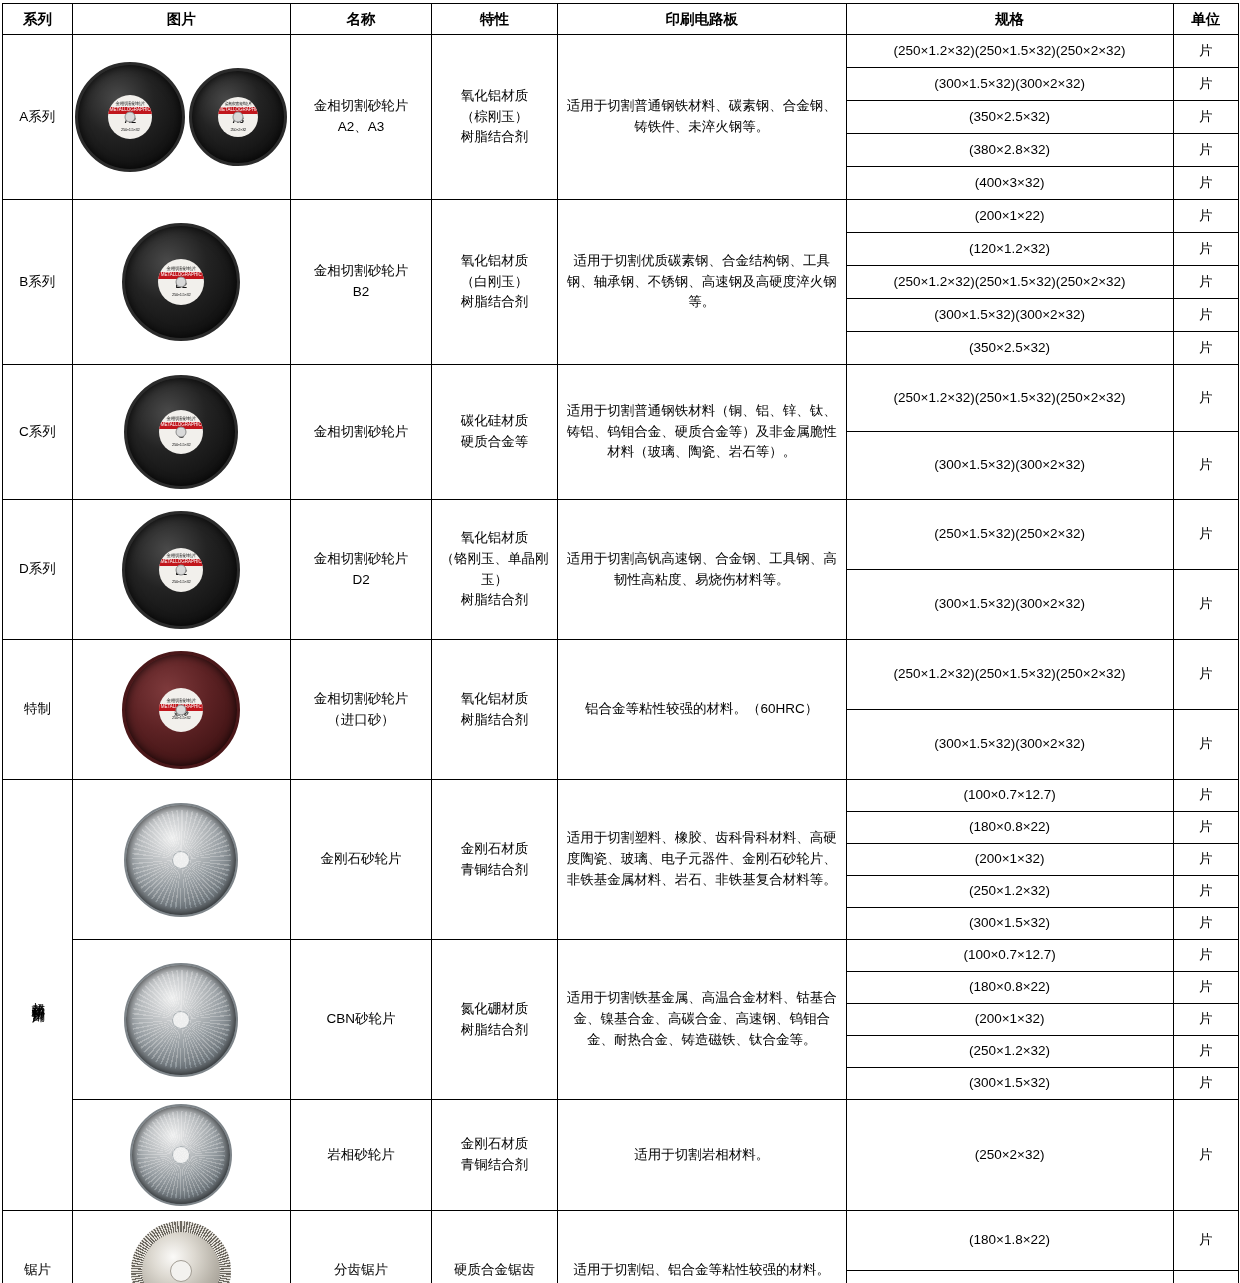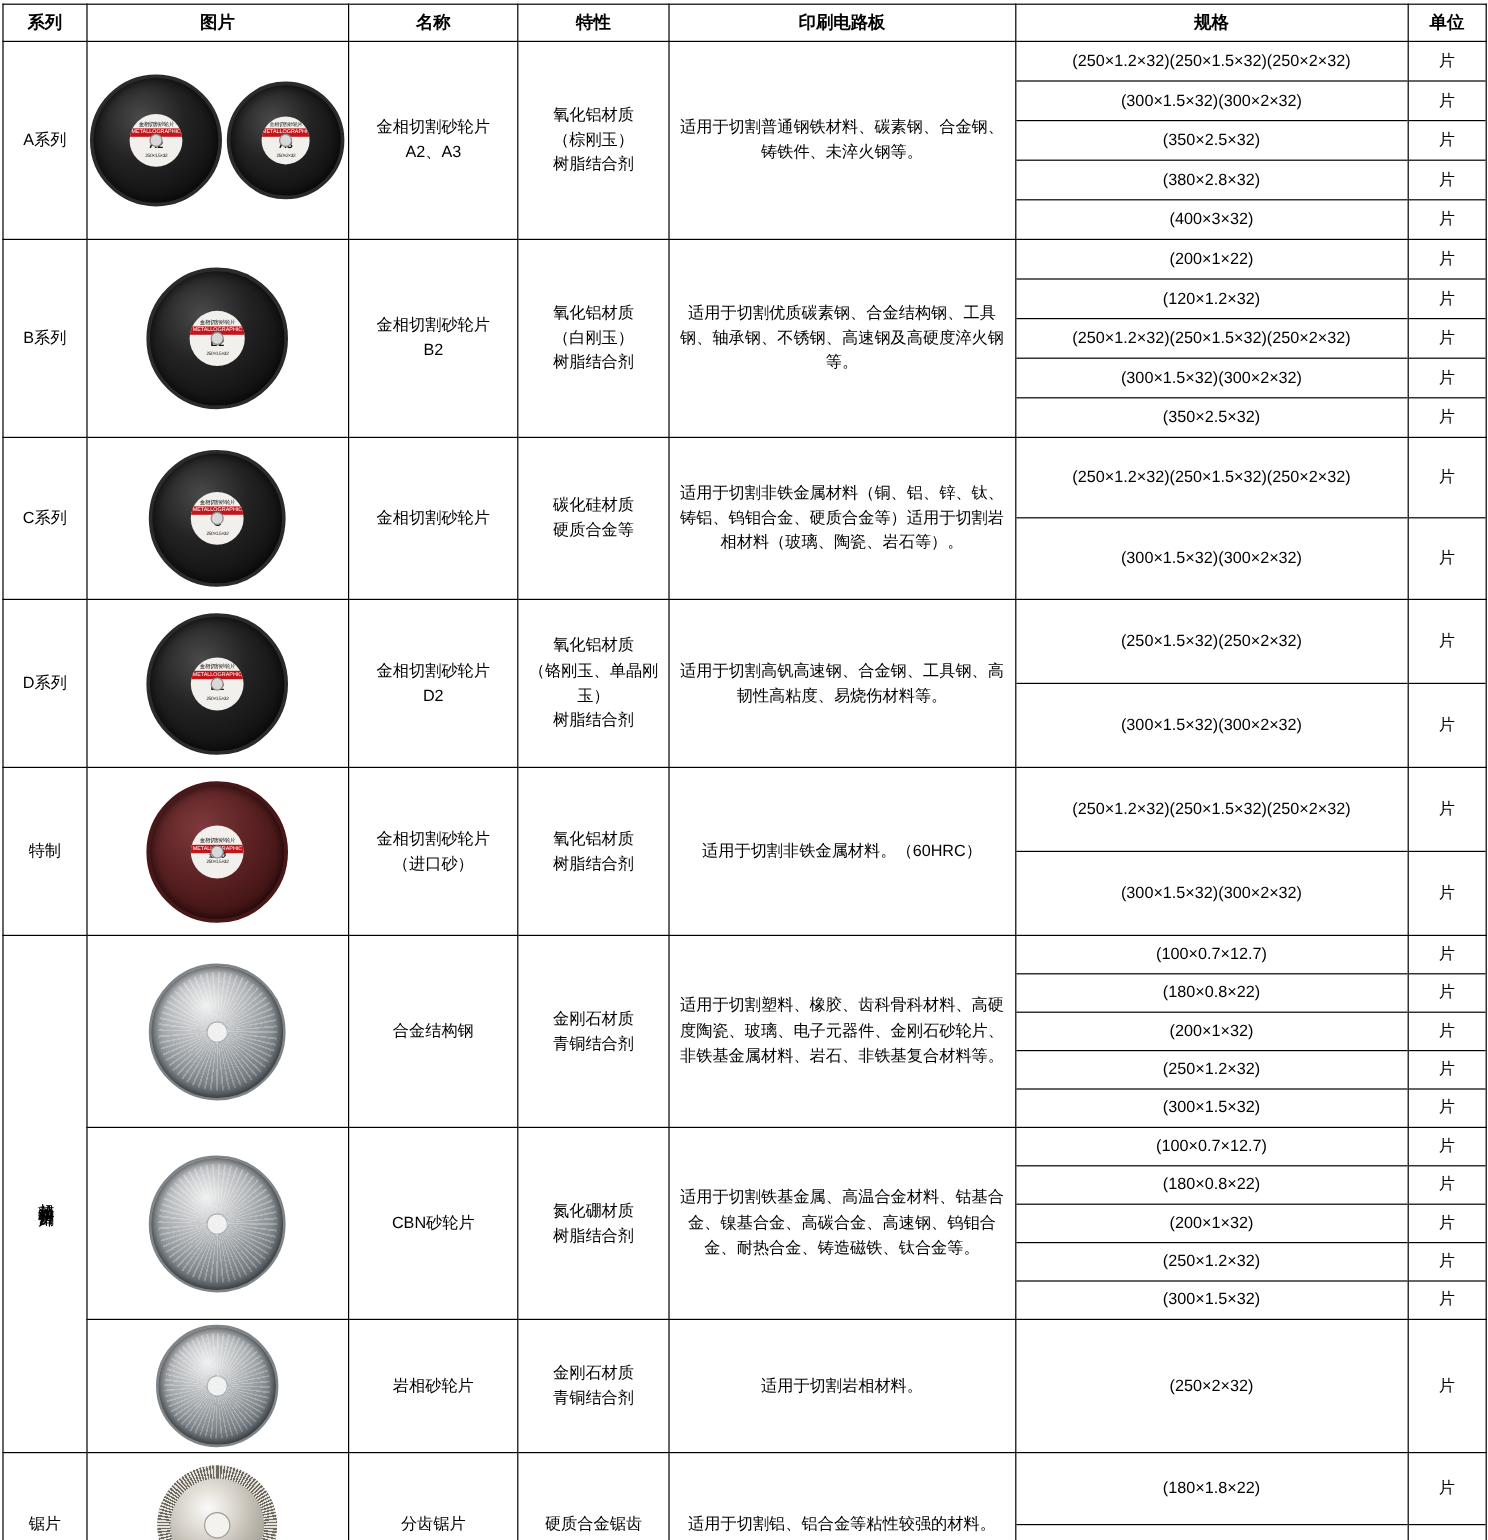--- a/index.html
+++ b/index.html
@@ -355,21 +355,21 @@
                 <div class="bigletter">C</div>
                 <div class="band" style="font-size:4px;">250×1.5×32</div>
               </div>
               <div class="hole"></div>
             </div>
           </div>
         </td>
         <td>金相切割砂轮片</td>
         <td style="white-space:pre-line">碳化硅材质
 硬质合金等</td>
-        <td class="scope">适用于切割非铁金属材料（铜、铝、锌、钛、铸铝、钨钼合金、硬质合金等）适用于切割岩相材料（玻璃、陶瓷、岩石等）。</td>
+        <td class="scope">适用于切割普通钢铁材料（铜、铝、锌、钛、铸铝、钨钼合金、硬质合金等）及非金属脆性材料（玻璃、陶瓷、岩石等）。</td>
         <td class="cellpad">
           <table class="nested">
             <tbody>
                 <tr>
                   <td class="spec-cell" style="height:60px">(250×1.2×32)(250×1.5×32)(250×2×32)</td>
                 </tr>
             <tr>
                   <td class="spec-cell" style="height:61px">(300×1.5×32)(300×2×32)</td>
                 </tr>
           </tbody>
@@ -448,21 +448,21 @@
                 <div class="band" style="font-size:4px;">250×1.5×32</div>
               </div>
               <div class="hole"></div>
             </div>
           </div>
         </td>
         <td style="white-space:pre-line">金相切割砂轮片
 （进口砂）</td>
         <td style="white-space:pre-line">氧化铝材质
 树脂结合剂</td>
-        <td>适用于切割非铁金属材料。（60HRC）</td>
+        <td>铝合金等粘性较强的材料。（60HRC）</td>
         <td class="cellpad">
           <table class="nested">
             <tbody>
                 <tr>
                   <td class="spec-cell" style="height:63px">(250×1.2×32)(250×1.5×32)(250×2×32)</td>
                 </tr>
             <tr>
                   <td class="spec-cell" style="height:63px">(300×1.5×32)(300×2×32)</td>
                 </tr>
           </tbody>
@@ -486,21 +486,21 @@
         <td class="series" rowspan="3">
           <span style="writing-mode:vertical-rl; display:inline-block; letter-spacing:1px;">超薄精密切割片</span>
         </td>
         <td class="imgcell">
           <div class="wheelwrap">
             <div class="disc steel" style="width:110px;height:110px;">
               <div class="hole"></div>
             </div>
           </div>
         </td>
-        <td>合金结构钢</td>
+        <td>金刚石砂轮片</td>
         <td style="white-space:pre-line">金刚石材质
 青铜结合剂</td>
         <td class="scope">适用于切割塑料、橡胶、齿科骨科材料、高硬度陶瓷、玻璃、电子元器件、金刚石砂轮片、非铁基金属材料、岩石、非铁基复合材料等。</td>
         <td class="cellpad">
           <table class="nested">
             <tbody>
                 <tr>
                   <td class="spec-cell" style="height:25px">(100×0.7×12.7)</td>
                 </tr>
             <tr>

